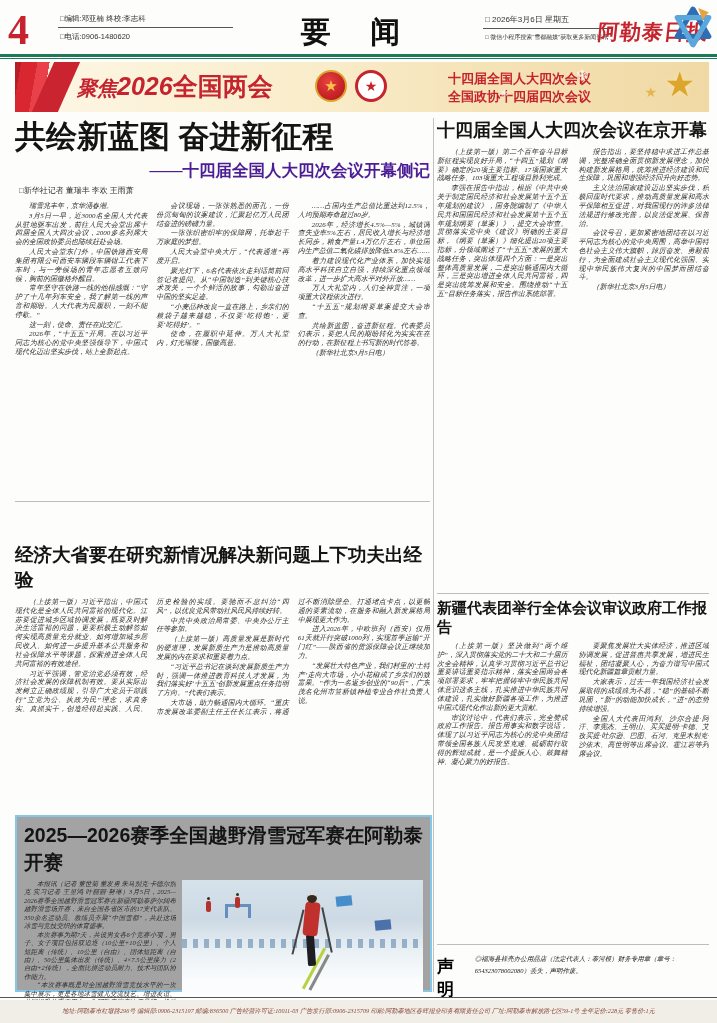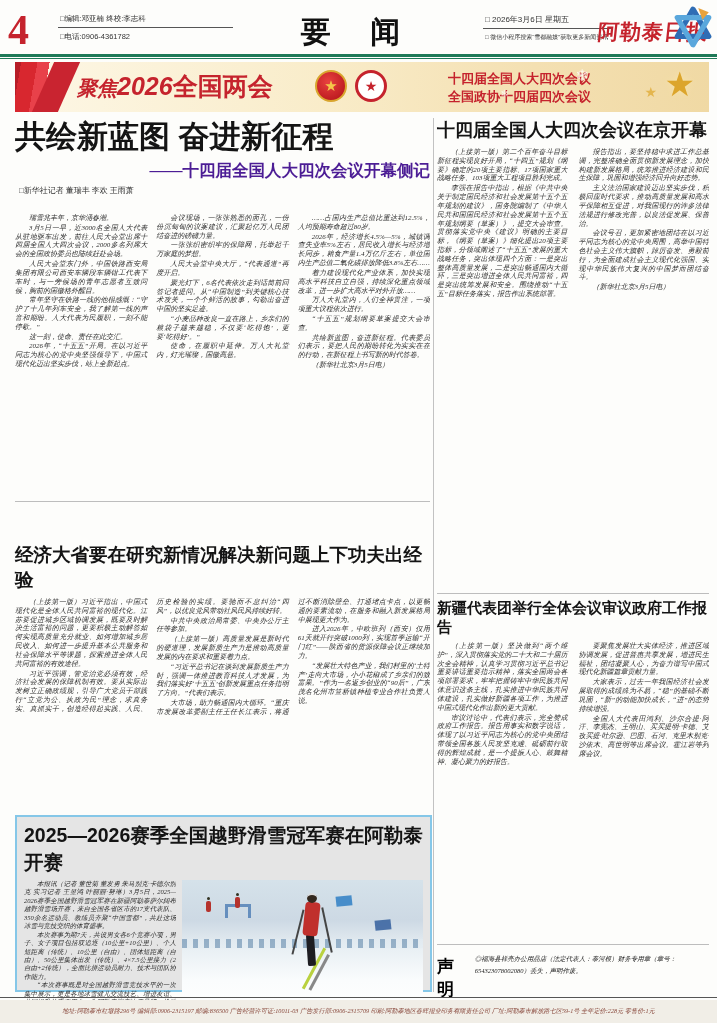--- a/index.html
+++ b/index.html
@@ -43,39 +43,39 @@
   .body-cols { text-align:justify; color:#2c2c2c; overflow:hidden;font-style:italic; }
   .body-cols p { text-indent:2em; margin:0 0 1px 0; }
   .cols3 { column-count:3; column-gap:9px; }
   .cols2 { column-count:2; column-gap:11px; }
   .fz7 { font-size:7px; line-height:1.26; }
   .fz65 { font-size:6.5px; line-height:1.3; }
 
   .main-art { left:15px; top:116px; width:415px; }
   .main-art .headline { font-size:31px; }
   .main-art .sub-head { font-size:16.5px; margin-top:2px; }
-  .main-body { height:300px; margin-top:18px; }
+  .main-body { height:300px; margin-top:6px; }
 
   .vrule { left:433px; top:118px; width:1px; height:874px; background:#c2c2c2; }
   .hrule { height:1px; background:#bdbdbd; }
 
   .npc-art { left:437px; top:118px; width:272px; }
   .npc-art .headline { font-size:18px; }
   .npc-body { height:440px; margin-top:6px; }
 
   .eco-art { left:15px; top:506px; width:415px;margin-top:36px; }
   .eco-art .headline { font-size:18.5px; }
   .eco-body { height:266px; margin-top:6px; }
 
   .xj-art { left:437px; top:599px; width:272px; }
   .xj-art .headline { font-size:15px; }
   .xj-body { height:308px; margin-top:5px; }
 
   
-  .ski-box { left:15px; top:815px; width:417px; height:177px; border:2px solid #85c7e8; background:#e5e5e5; padding:5px 7px; }
+  .ski-box { left:15px; top:815px; width:417px; height:177px; border:2px solid #85c7e8; background:#a3a3a3; padding:5px 7px; }
   .ski-box .headline { font-size:19.5px; }
   .ski-content { display:flex; gap:6px; margin-top:4px; height:134px; }
   .ski-text { flex:0 0 152px; overflow:hidden; }
   .ski-text p { text-indent:2em; margin:0; }
   .photo { position:relative; flex:1; overflow:hidden; background:linear-gradient(#d5e2ea 0%,#cdd9e4 30%,#e9f0f4 52%,#fafcfd 75%,#ffffff 100%); }
   .fence { position:absolute; left:0; right:0; top:44%; height:9px; opacity:.55;
     background:repeating-linear-gradient(90deg,#557fa5 0 5px,#e2ebf1 5px 11px); }
   .flag { position:absolute; width:16px; height:10px; background:#2f7fc4; transform:rotate(-6deg); opacity:.85; }
   .gate { position:absolute; width:26px; height:14px; border:3px solid #3a6fae; border-bottom:none; opacity:.7; }
   .bg-skier { position:absolute; width:5px; height:11px; background:#b5322c; border-radius:2px; }
@@ -101,21 +101,21 @@
 
   .logo-svg { display:block; }
 </style>
 </head>
 <body>
 
 <div class="abs page-num">4</div>
 
 <div class="abs hdr-block" style="left:58px; top:10px; width:175px;">
   <div class="row">□编辑:邓亚楠 终校:李志科</div>
-  <div class="row">□电话:0906-4361782</div>
+  <div class="row">□电话:0906-1480620</div>
 </div>
 
 <div class="abs section-title">要 闻</div>
 
 <div class="abs hdr-block" style="left:483px; top:10px; width:128px;">
   <div class="row" style="font-size:8px;">□ 2026年3月6日 星期五</div>
   <div class="row" style="font-size:6px;">□ 微信小程序搜索“雪都融媒”获取更多新闻资讯</div>
 </div>
 
 <div class="abs masthead" style="left:598px; top:18px;">阿勒泰日报</div>

